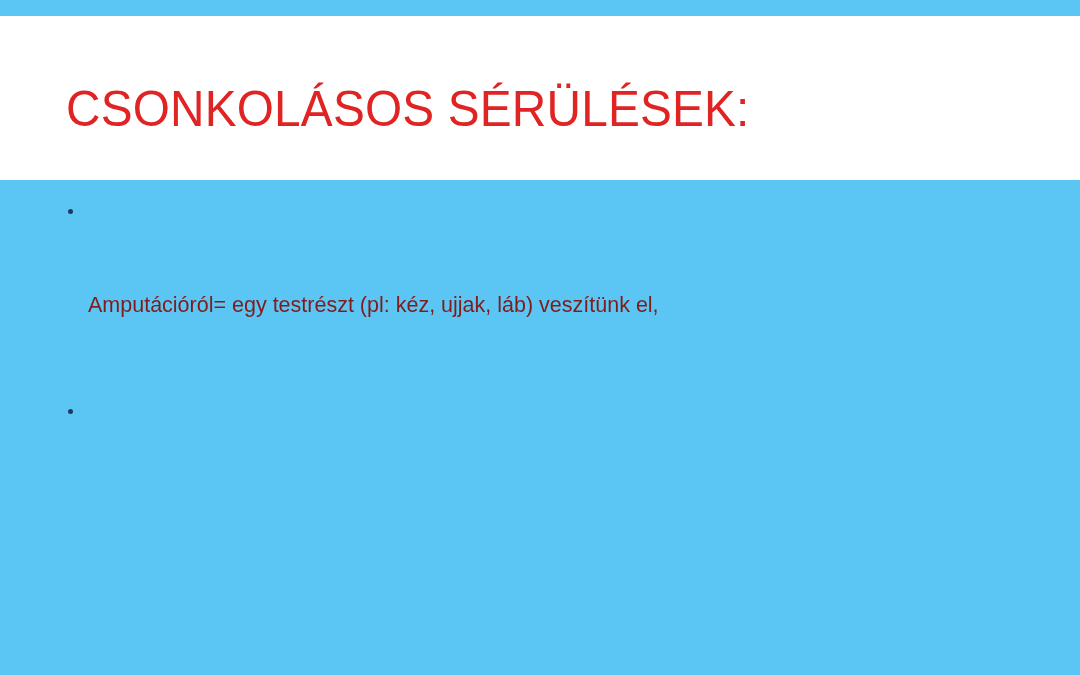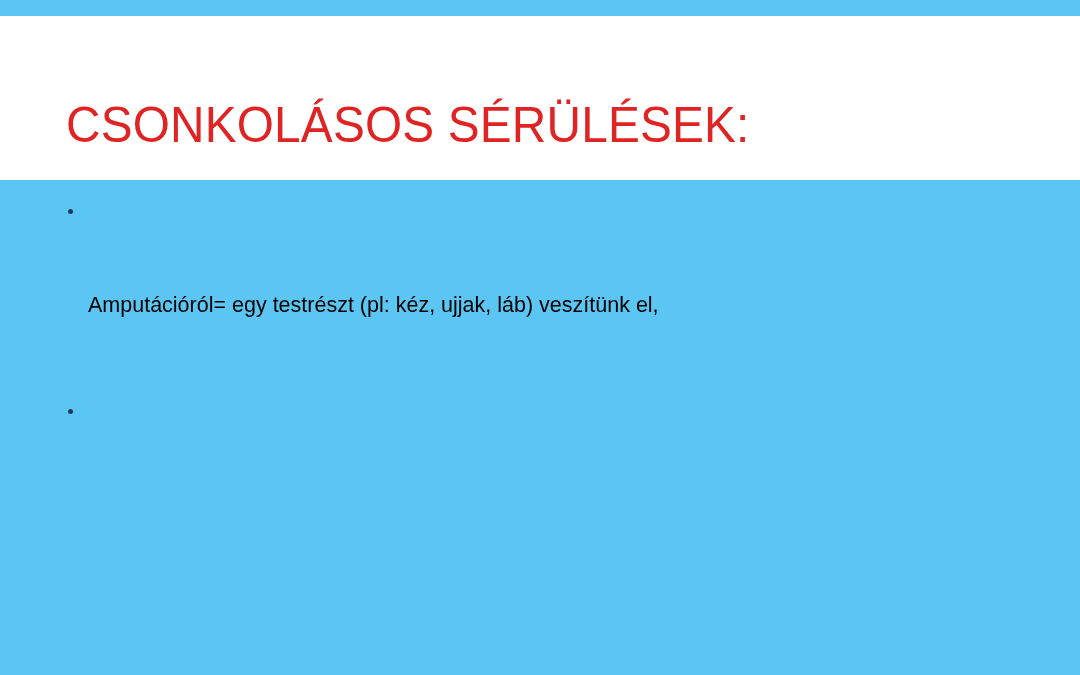--- a/index.html
+++ b/index.html
@@ -28,21 +28,21 @@
     top: 0;
     width: 1080px;
     height: 16px;
     background: #5BC6F4;
   }
 
   
   .title-band {
     position: absolute;
     left: 0;
-    top: 32px;
+    top: 16px;
     width: 1080px;
     height: 164px;
     background: #ffffff;
   }
 
   .slide-title {
     position: absolute;
     left: 66px;
     top: 64px;
     width: 960px;
@@ -79,21 +79,21 @@
     list-style: none;
   }
 
   .bullet-item {
     position: relative;
     padding-left: 26px;
     margin: 0 0 14px 0;
     font-family: "Liberation Sans", sans-serif;
     font-size: 21.5px;
     line-height: 31px;
-    color: #000000;
+    color: #7f1d1d;
     white-space: pre-wrap;
   }
 
   .bullet-item:last-child {
     margin-bottom: 0;
   }
 
   .bullet-marker {
     position: absolute;
     left: 6px;

